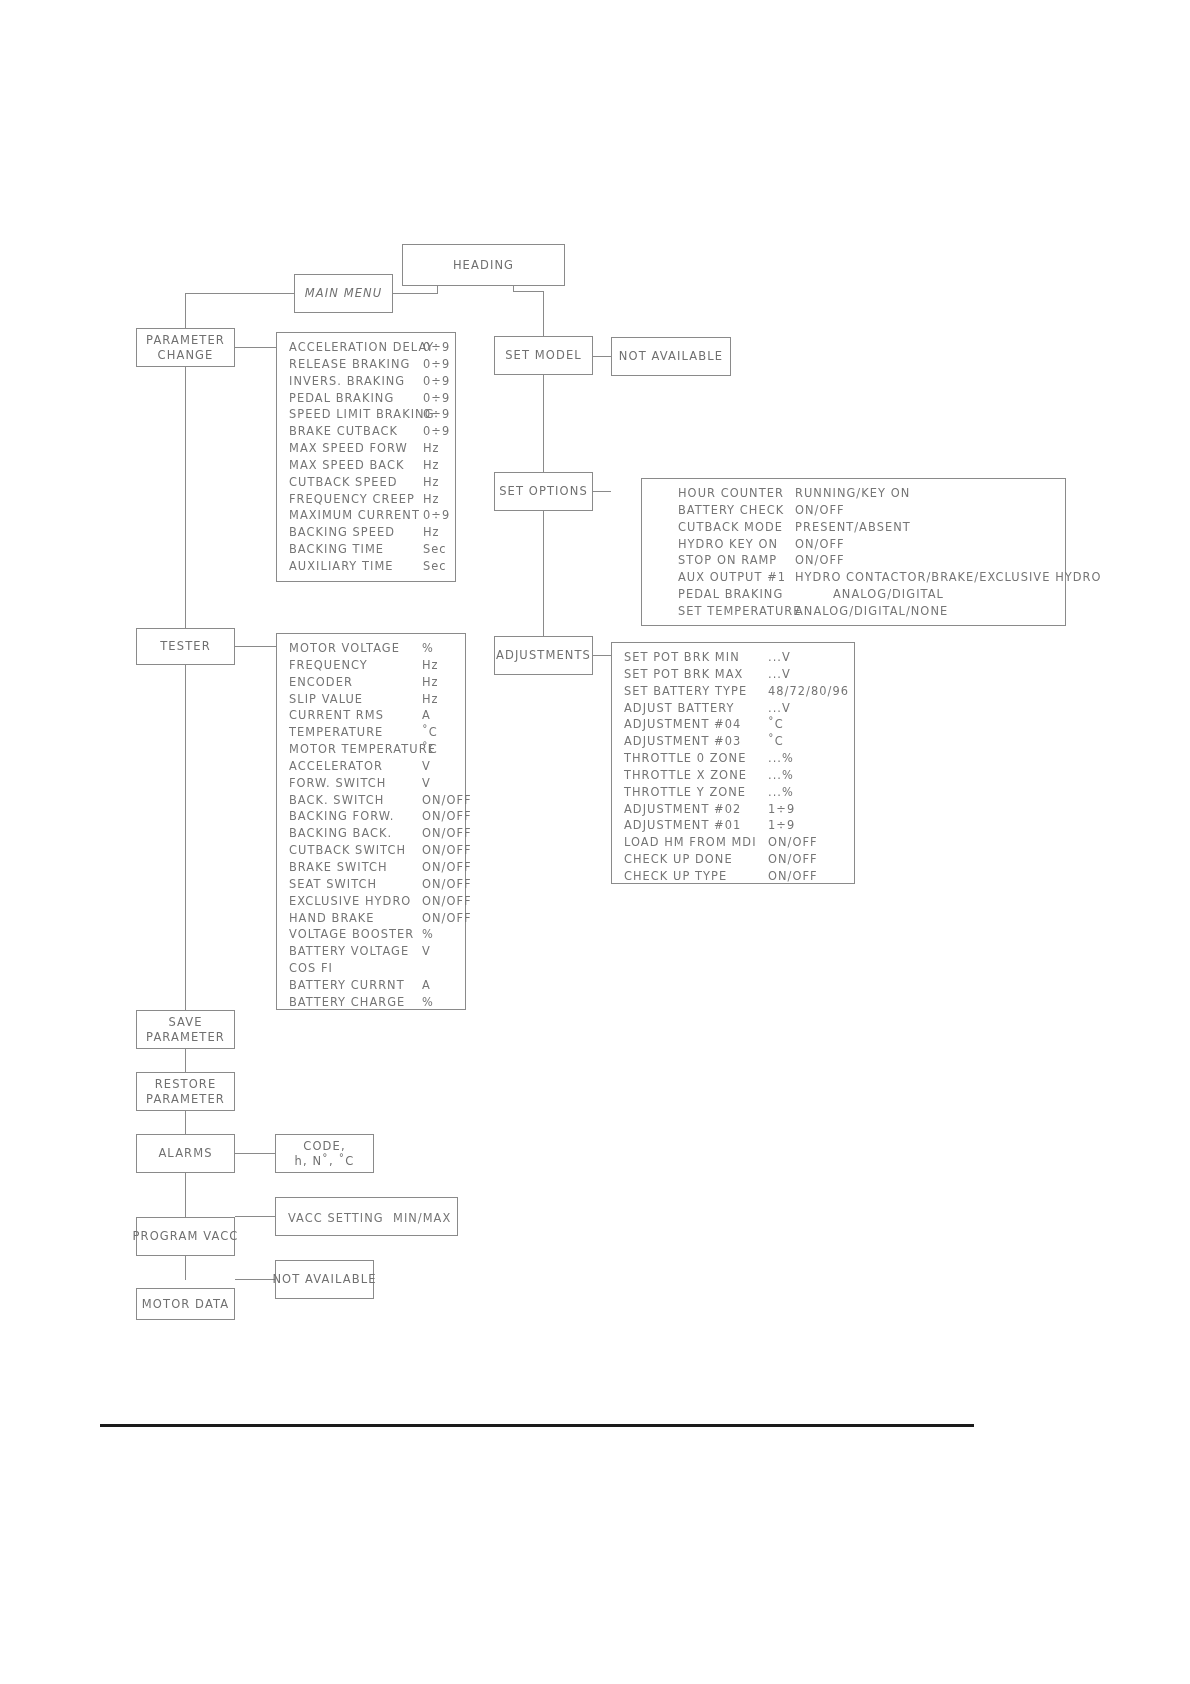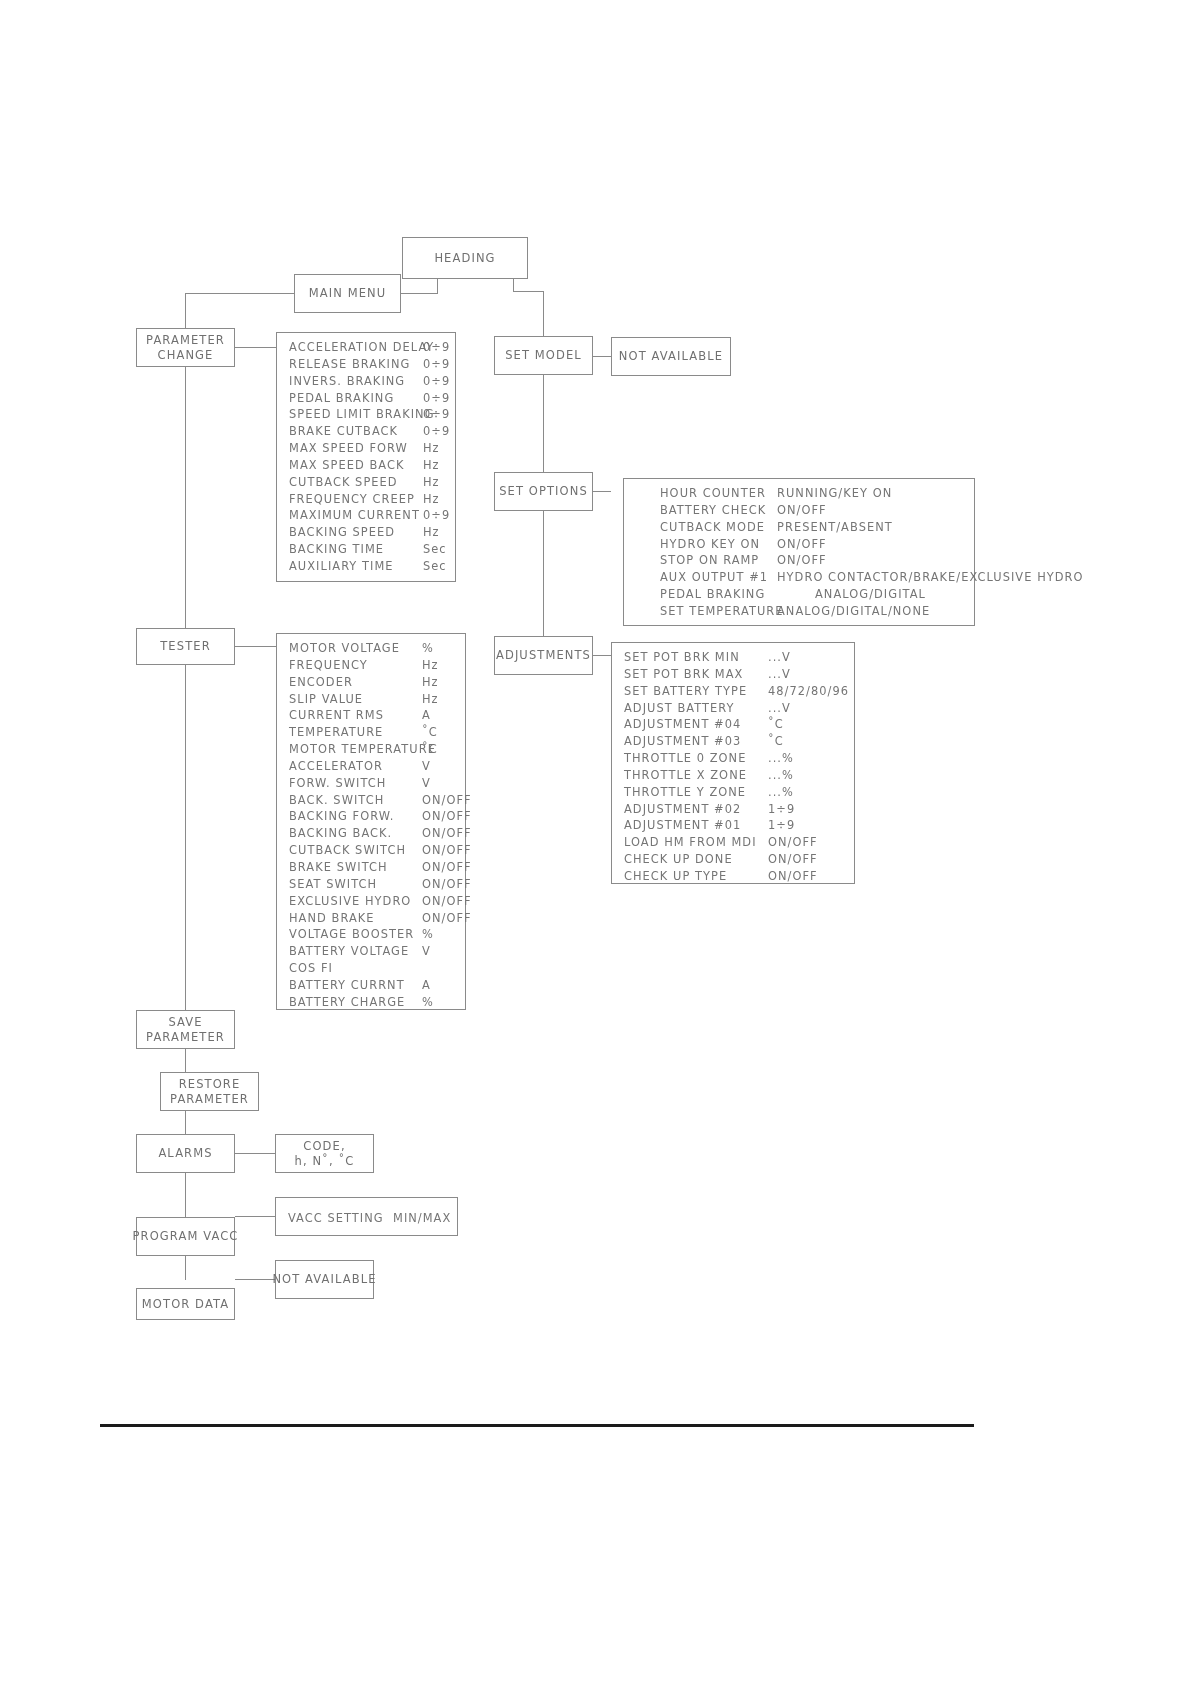--- a/index.html
+++ b/index.html
@@ -89,43 +89,43 @@
   <div class="line hline" style="left:235px; top:347px; width:41px;"></div>
   <div class="line hline" style="left:235px; top:646px; width:41px;"></div>
   <div class="line hline" style="left:235px; top:1153px; width:41px;"></div>
   <div class="line hline" style="left:235px; top:1216px; width:41px;"></div>
   <div class="line hline" style="left:235px; top:1279px; width:41px;"></div>
 
   <div class="line hline" style="left:593px; top:356px; width:19px;"></div>
   <div class="line hline" style="left:593px; top:491px; width:18px;"></div>
   <div class="line hline" style="left:593px; top:655px; width:18px;"></div>
 
-  <div class="box" style="left:402px; top:237px; width:126px; height:42px;">
+  <div class="box" style="left:402px; top:244px; width:163px; height:42px;">
     <span class="ln">HEADING</span>
   </div>
 
-  <div class="box" style="left:294px; top:274px; width:107px; height:39px;">
+  <div class="box" style="left:294px; top:274px; width:99px; height:39px;font-style:italic;">
     <span class="ln">MAIN  MENU</span>
   </div>
 
   <div class="box" style="left:136px; top:328px; width:99px; height:39px;">
     <span class="ln">PARAMETER</span>
     <span class="ln">CHANGE</span>
   </div>
 
   <div class="box" style="left:136px; top:628px; width:99px; height:37px;text-align:right;">
     <span class="ln">TESTER</span>
   </div>
 
   <div class="box" style="left:136px; top:1010px; width:99px; height:39px;">
     <span class="ln">SAVE</span>
     <span class="ln">PARAMETER</span>
   </div>
 
-  <div class="box" style="left:136px; top:1072px; width:99px; height:39px;margin-left:24px;">
+  <div class="box" style="left:136px; top:1072px; width:99px; height:39px;">
     <span class="ln">RESTORE</span>
     <span class="ln">PARAMETER</span>
   </div>
 
   <div class="box" style="left:136px; top:1134px; width:99px; height:39px;">
     <span class="ln">ALARMS</span>
   </div>
 
   <div class="box" style="left:275px; top:1134px; width:99px; height:39px;">
     <span class="ln">CODE,</span>
@@ -310,21 +310,21 @@
       <div class="row">
         <span class="lbl">BATTERY  CURRNT</span>
         <span class="val" style="left: 133px;">A</span>
       </div>
       <div class="row">
         <span class="lbl">BATTERY  CHARGE</span>
         <span class="val" style="left: 133px;">%</span>
       </div>
     </div>
 
-  <div class="listbox" id="list-set-options" style="left:623px; top:478px; width:352px; height:148px;padding-left:36px;">
+  <div class="listbox" id="list-set-options" style="left:641px; top:478px; width:425px; height:148px;padding-left:36px;">
       <div class="row">
         <span class="lbl">HOUR  COUNTER</span>
         <span class="val" style="left: 117px;">RUNNING/KEY  ON</span>
       </div>
       <div class="row">
         <span class="lbl">BATTERY  CHECK</span>
         <span class="val" style="left: 117px;">ON/OFF</span>
       </div>
       <div class="row">
         <span class="lbl">CUTBACK  MODE</span>

